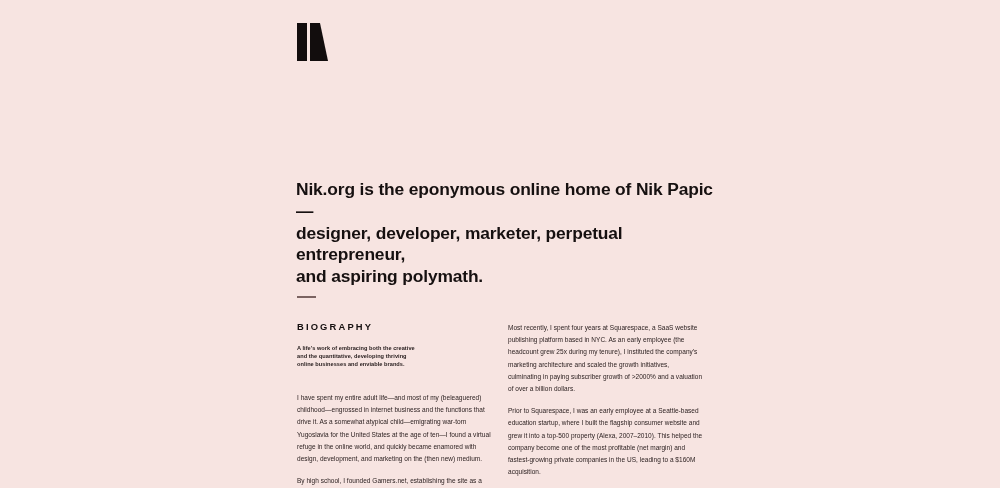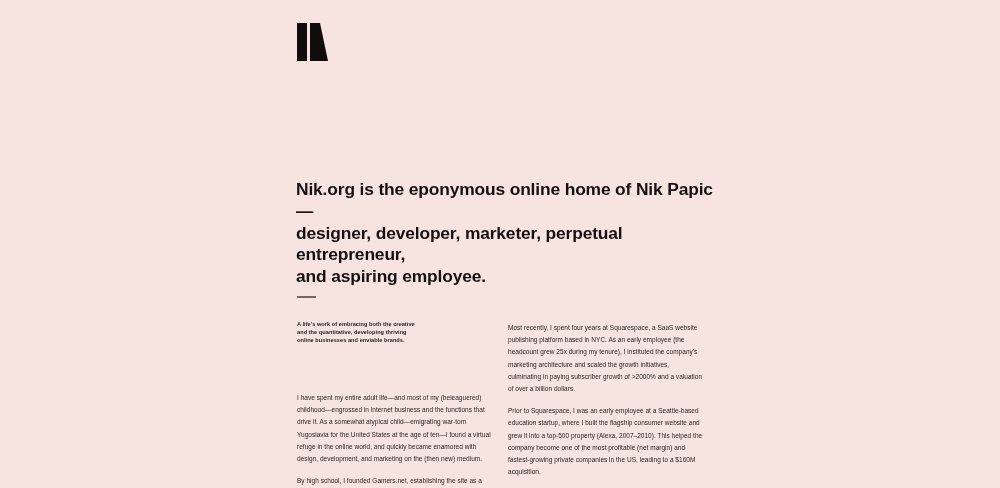--- a/index.html
+++ b/index.html
@@ -116,26 +116,27 @@
   <svg class="logo-mark" width="32" height="38" viewBox="0 0 32 38">
     <rect x="0" y="0" width="10" height="38" fill="#120d0d"></rect>
     <polygon points="13,0 23,0 31,38 21,38" fill="#120d0d"></polygon>
     <polygon points="13,0 23,0 23,38 13,38" fill="#120d0d"></polygon>
   </svg>
 </div>
 
 <div class="hero">
   <h1 class="hero-heading">Nik.org is the eponymous online home of Nik Papic—
 designer, developer, marketer, perpetual entrepreneur,
-and aspiring employee.</h1>
+and aspiring polymath.</h1>
 </div>
 
 <div class="divider"></div>
 
 <div class="bio">
+  <div class="bio-label">BIOGRAPHY</div>
   <div class="bio-lede">A life's work of embracing both the creative and the quantitative, developing thriving online businesses and enviable brands.</div>
 </div>
 
 <div class="columns">
 
   <div class="col col-left">
     <p class="para">I have spent my entire adult life—and most of my (beleaguered) childhood—engrossed in internet business and the functions that drive it. As a somewhat atypical child—emigrating war-torn Yugoslavia for the United States at the age of ten—I found a virtual refuge in the online world, and quickly became enamored with design, development, and marketing on the (then new) medium.</p>
     <p class="para">By high school, I founded Gamers.net, establishing the site as a</p>
   </div>
 

